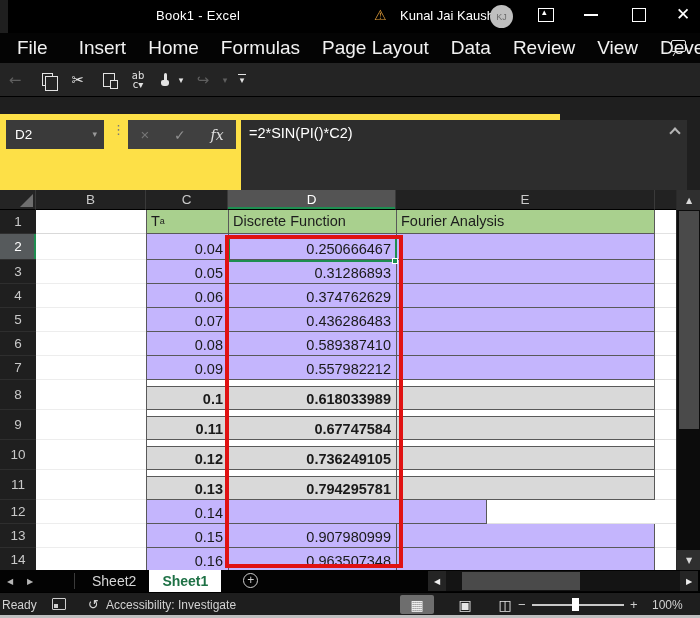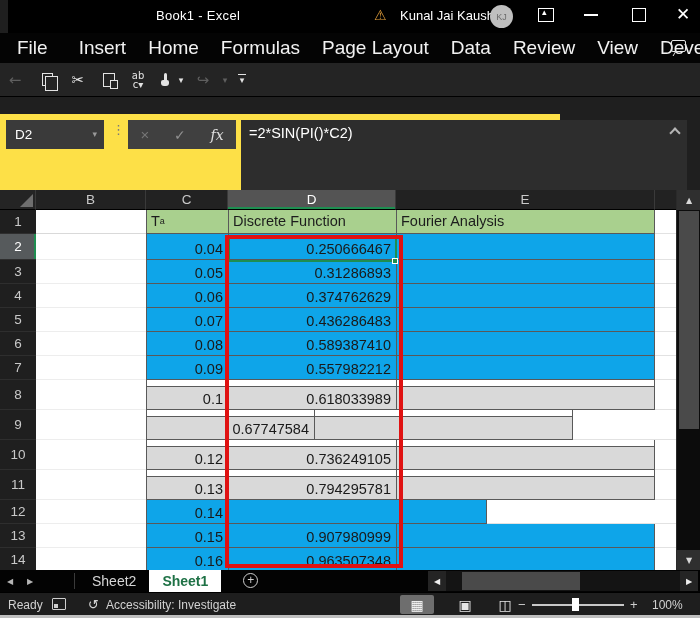--- a/index.html
+++ b/index.html
@@ -79,25 +79,25 @@
   .grow { display:flex; }
   .grow{ height:24px; }
   .grow.tall{ height:30px; }
   #grid-rows .grow:first-child{ height:26px; }
   .rh { width:36px; background:#1f1f1f; color:#c9c9c9; font-size:13.5px;
     display:flex; align-items:center; justify-content:center; border-bottom:1px solid #2e2e2e; flex:none;}
   .rh.sel { background:#565a5c; color:#fff; box-shadow:inset -2px 0 0 #1e8e51; }
   .cell { flex:none; display:flex; align-items:flex-end; justify-content:flex-end;
     font-size:14.5px; color:#1a1a1a; padding:0 5px 2px 2px; overflow:hidden; }
   .cB { background:#fff; border-bottom:1px solid #ededed; }
-  .cC,.cD,.cE { background:#0ea5e9; border-left:1px solid #595959; border-bottom:1px solid #595959; }
+  .cC,.cD,.cE { background:#c4b5fd; border-left:1px solid #595959; border-bottom:1px solid #595959; }
   .cE { border-right:1px solid #595959; }
   .cF { flex:1; background:#fff; border-bottom:1px solid #e2e2e2; }
   .tall .cC,.tall .cD,.tall .cE { background:
-    linear-gradient(to bottom,#ffffff 0,#ffffff 6px,#595959 6px,#595959 7px,#d9d9d9 7px); }
+    linear-gradient(to bottom,#ffffff 0,#ffffff 6px,#595959 6px,#595959 7px,#d9d9d9 7px); font-weight: bold; }
   .hdr1 .cC,.hdr1 .cD,.hdr1 .cE { background:#a9d08e; color:#1d1d1d; align-items:center;
     justify-content:flex-start; font-size:14.5px; padding-left:4px;}
   .hdr1 .cB { border-bottom:1px solid #d9d9d9; }
   sub { font-size:9px; }
 
   .redbox { position:absolute; left:225px; top:45px; width:178px; height:333px;
     border:4px solid #e01212; z-index:30; pointer-events:none; }
   .activecell { position:absolute; left:228px; top:46px; width:169px; height:26px;
     border:2px solid #1e8e51; z-index:20; pointer-events:none;}
   .fillhandle { position:absolute; left:392px; top:68px; width:6px; height:6px; background:#1e8e51;
@@ -123,21 +123,21 @@
   .tdots { margin-left:175px; color:#9a9a9a; font-size:12px; align-self:center;}
   .hsb { position:absolute; left:428px; top:1px; width:270px; height:20px; background:#141414; display:flex; }
   .hsb .harr { width:18px; height:20px; background:#242424; color:#efefef; font-size:8px;
     display:flex; align-items:center; justify-content:center; font-family:"DejaVu Sans",sans-serif;}
   .hsb .harr.right { position:absolute; right:0; }
   .hsb .hthumb { position:absolute; left:34px; top:1px; width:118px; height:18px; background:#4a4a4a; }
 
   
   .statusbar { position:absolute; left:0; top:592px; width:700px; height:23px; background:#1e1e1e;
     border-top:1px solid #000; color:#d2d2d2; font-size:12px; }
-  .sready { position:absolute; left:8px; top:5px; }
+  .sready { position:absolute; left:2px; top:5px; }
   .macroicon { position:absolute; left:52px; top:5px; width:14px; height:12px; border:1.3px solid #cfcfcf; border-radius:1px;}
   .macroicon::after { content:""; position:absolute; left:1px; bottom:1px; width:4px; height:4px; background:#cfcfcf; }
   .accicon { position:absolute; left:88px; top:4px; font-size:13px; font-family:"DejaVu Sans",sans-serif; color:#d2d2d2;}
   .acclabel { position:absolute; left:106px; top:5px; }
   .viewbtn { position:absolute; top:2px; width:34px; height:19px; display:flex; align-items:center;
     justify-content:center; font-size:14px; font-family:"DejaVu Sans",sans-serif; color:#e6e6e6; border-radius:2px;}
   .viewbtn.sel { background:#6e6e6e; color:#fff; }
   .vb1{ left:400px; } .vb2{ left:448px; } .vb3{ left:488px; }
   .zoomout { position:absolute; left:518px; top:4px; color:#cfcfcf; font-size:13px;}
   .ztrack { position:absolute; left:532px; top:11px; width:92px; height:2px; background:#c8c8c8; }
@@ -308,20 +308,21 @@
     <div class="cell cB wB"></div>
     <div class="cell cC wC">0.1</div>
     <div class="cell cD wD">0.618033989</div>
     <div class="cell cE wE"></div>
     <div class="cell cF"></div>
   </div>
 
   <div class="grow tall">
     <div class="rh">9</div>
     <div class="cell cB wB"></div>
+    <div class="cell cC wC">0.11</div>
     <div class="cell cD wD">0.67747584</div>
     <div class="cell cE wE"></div>
     <div class="cell cF"></div>
   </div>
 
   <div class="grow tall">
     <div class="rh">10</div>
     <div class="cell cB wB"></div>
     <div class="cell cC wC">0.12</div>
     <div class="cell cD wD">0.736249105</div>

